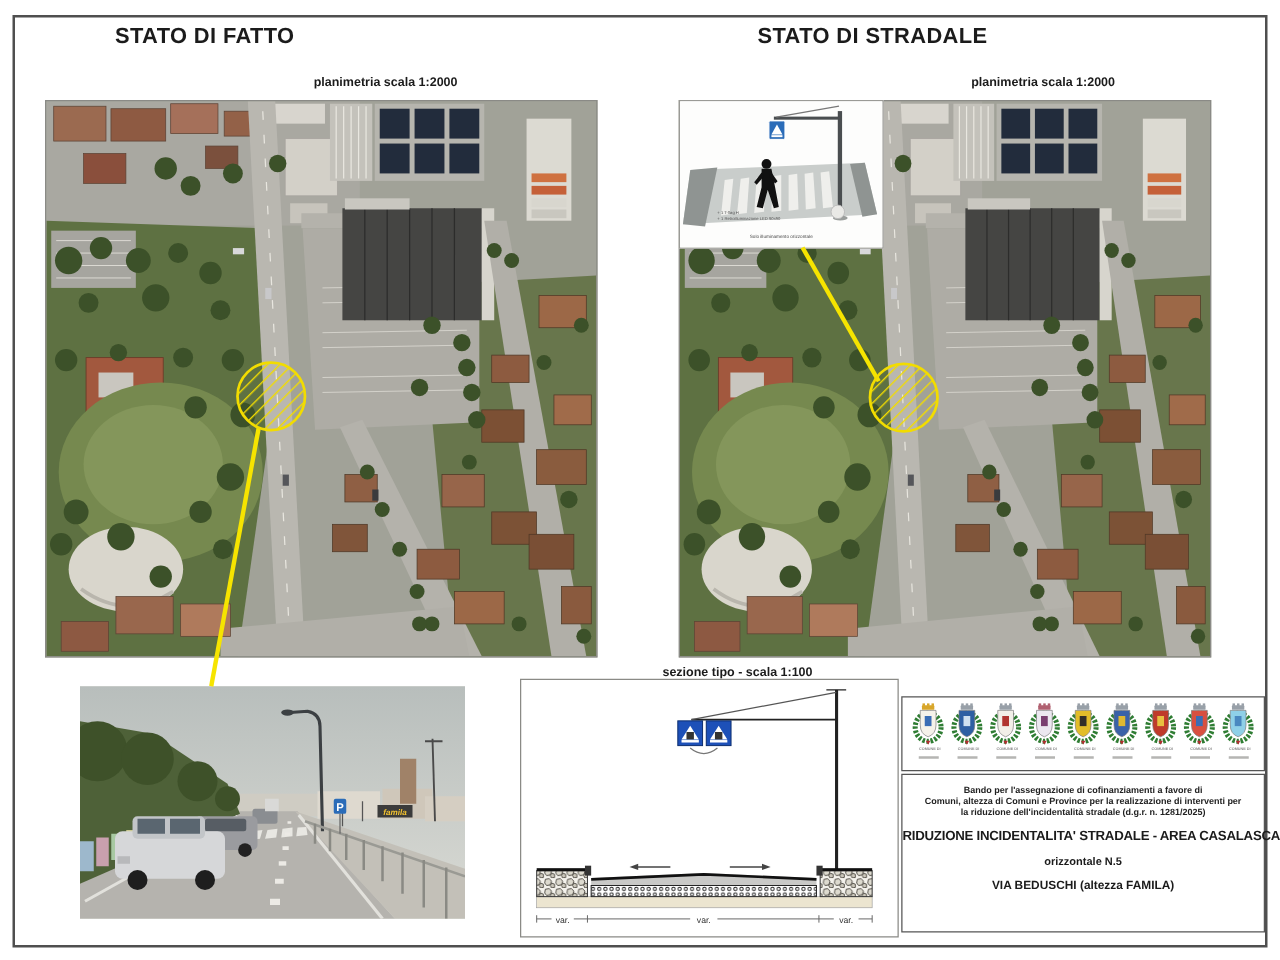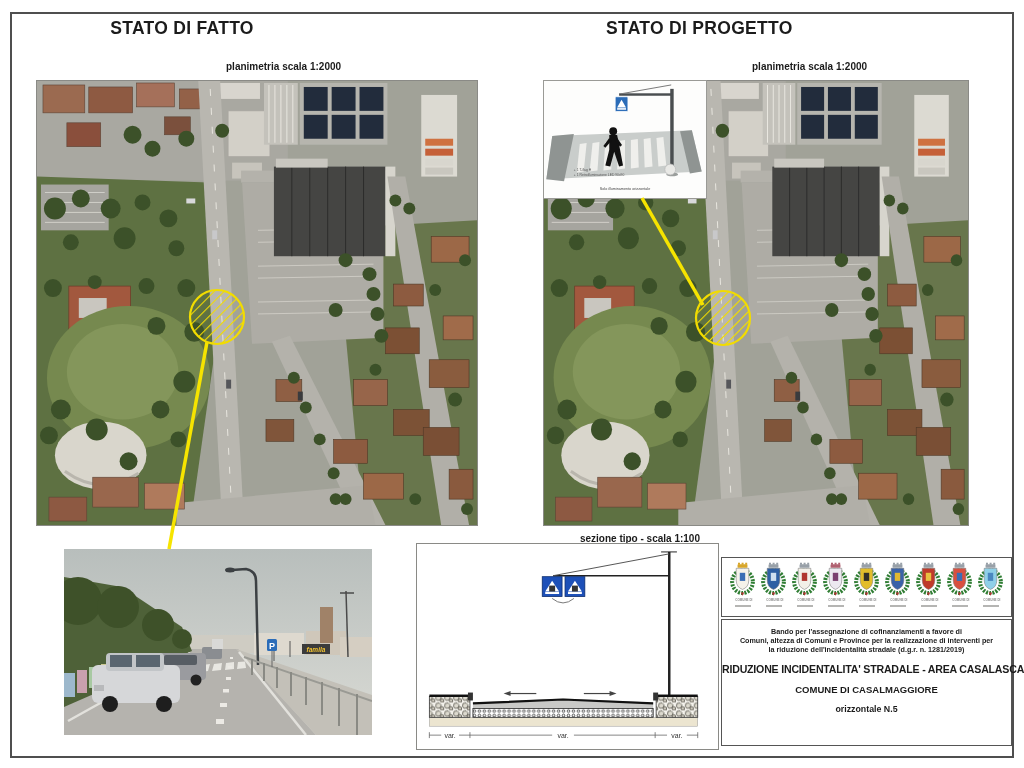--- a/index.html
+++ b/index.html
@@ -1,27 +1,27 @@
 <!DOCTYPE html>
 <html><head>
 <meta charset="utf-8">
 <style>
   html,body{margin:0;padding:0;background:#ffffff;}
   body{width:1024px;height:768px;position:relative;overflow:hidden;
        font-family:"Liberation Sans","DejaVu Sans",sans-serif;color:#1b1b1b;}
   .abs{position:absolute;}
   .sheet-border{left:10px;top:12px;width:1000px;height:742px;border:2px solid #4f4f4f;}
-  .panel-title{font-size:17.5px;font-weight:700;text-align:center;letter-spacing:.3px;white-space:nowrap;}
-  .panel-sub{font-size:10px;font-weight:700;text-align:left;white-space:nowrap;}
+  .panel-title{font-size:17.5px;font-weight:700;letter-spacing:.3px;white-space:nowrap;}
+  .panel-sub{font-size:10px;font-weight:700;text-align:right;white-space:nowrap;}
   .mapbox{border:1px solid #8a8a86;box-sizing:border-box;background:#a1a298;}
   .mapbox svg{display:block;width:100%;height:100%;}
   .inset{border:1px solid #9a9a96;box-sizing:border-box;background:#fdfdfc;}
   .photo{background:#cfd1cc;}
   .photo svg,.inset svg,.section-box svg{display:block;width:100%;height:100%;}
-  .section-title{font-size:10px;font-weight:700;text-align:right;white-space:nowrap;}
+  .section-title{font-size:10px;font-weight:700;text-align:center;white-space:nowrap;}
   .section-box{border:1px solid #8a8a86;box-sizing:border-box;background:#ffffff;}
   .tb-box{border:1.5px solid #555;box-sizing:border-box;background:#fff;}
   .crest-row{display:flex;justify-content:space-around;align-items:flex-start;padding:4px 5px 0 5px;height:100%;box-sizing:border-box;}
   .crest{width:29px;text-align:center;}
   .crest svg{width:27px;height:36px;display:block;margin:0 auto;}
   .crest-label{font-size:6px;transform:scale(.5);transform-origin:50% 0;color:#8a8a8a;white-space:nowrap;font-weight:700;}
   .crest-bar{width:16px;height:1.5px;background:#b5b5b3;margin:1px auto 0 auto;}
   .tb-text{padding-top:7px;text-align:center;}
   .bando{font-size:7.2px;font-weight:700;line-height:1.28;color:#222;white-space:nowrap;}
   .tb-line1{font-size:10.6px;font-weight:700;margin-top:8px;white-space:nowrap;letter-spacing:-.2px;}
@@ -29,21 +29,21 @@
   .tb-line3{font-size:8.8px;font-weight:700;margin-top:9px;white-space:nowrap;}
   .tb-line4{font-size:9.5px;font-weight:700;margin-top:9px;white-space:nowrap;}
   .overlay{left:0;top:0;width:1024px;height:768px;pointer-events:none;}
 </style>
 </head>
 <body>
 
 <div class="abs sheet-border"></div>
 
 <div class="abs panel-title" style="left:92px;top:18px;width:180px;">STATO DI FATTO</div>
-<div class="abs panel-title" style="left:606px;top:18px;width:185px;">STATO DI PROGETTO</div>
+<div class="abs panel-title" style="left:606px;top:18px;width:185px;">STATO DI STRADALE</div>
 <div class="abs panel-sub" style="left:226px;top:61px;width:140px;">planimetria scala 1:2000</div>
 <div class="abs panel-sub" style="left:752px;top:61px;width:140px;">planimetria scala 1:2000</div>
 
 <svg width="0" height="0" style="position:absolute">
  <symbol id="aerial" viewBox="0 0 442 446" preserveAspectRatio="none">
   <rect width="442" height="446" fill="#a1a298"></rect>
   <rect x="0" y="0" width="252" height="100" fill="#a9a8a1"></rect>
   <polygon points="0,96 172,102 180,262 154,446 0,446" fill="#5e7142"></polygon>
   <rect x="4" y="104" width="68" height="46" fill="#a6a59f"></rect>
   <g stroke="#dcdad3" stroke-width="0.8">
@@ -526,24 +526,24 @@
      </svg>
      <div class="crest-label">COMUNE DI</div>
      <div class="crest-bar"></div>
       </div>
     </div>
 </div>
 
 <div class="abs tb-box tb-text" style="left:721px;top:619px;width:291px;height:127px;">
   <div class="bando">Bando per l'assegnazione di cofinanziamenti a favore di</div>
   <div class="bando">Comuni, altezza di Comuni e Province per la realizzazione di interventi per</div>
-  <div class="bando">la riduzione dell'incidentalità stradale  (d.g.r. n. 1281/2019)</div>
+  <div class="bando">la riduzione dell'incidentalità stradale  (d.g.r. n. 1281/2025)</div>
   <div class="tb-line1">RIDUZIONE INCIDENTALITA' STRADALE - AREA CASALASCA</div>
-  <div class="tb-line2">COMUNE DI CASALMAGGIORE</div>
   <div class="tb-line3">orizzontale N.5</div>
+  <div class="tb-line4">VIA BEDUSCHI (altezza FAMILA)</div>
 </div>
 
 <svg class="abs overlay" viewBox="0 0 1024 768">
   <defs>
     <pattern id="hatch" width="7" height="7" patternUnits="userSpaceOnUse" patternTransform="rotate(45)">
       <line x1="0" y1="0" x2="0" y2="7" stroke="#f2dc00" stroke-width="2.2"></line>
     </pattern>
   </defs>
   <line x1="207" y1="342" x2="169" y2="549" stroke="#f6e400" stroke-width="3.5"></line>
   <line x1="642" y1="198" x2="703" y2="305" stroke="#f6e400" stroke-width="3.5"></line>

